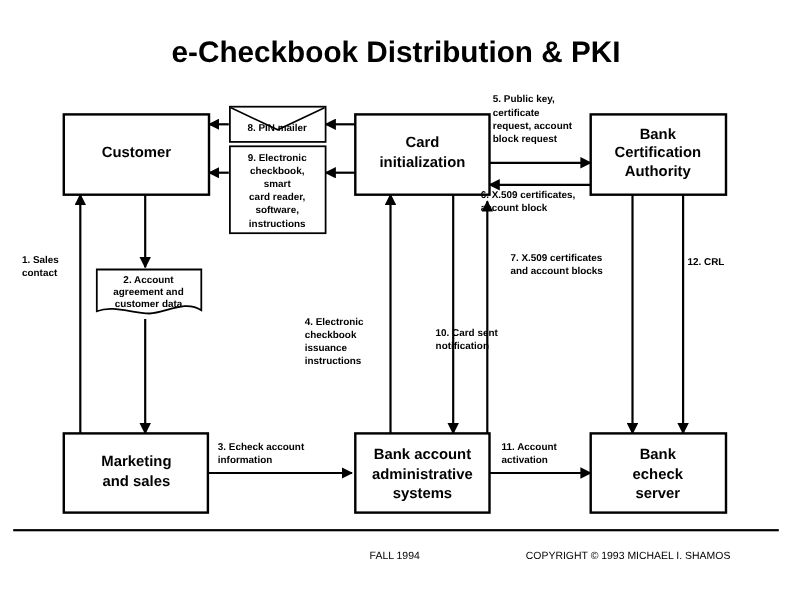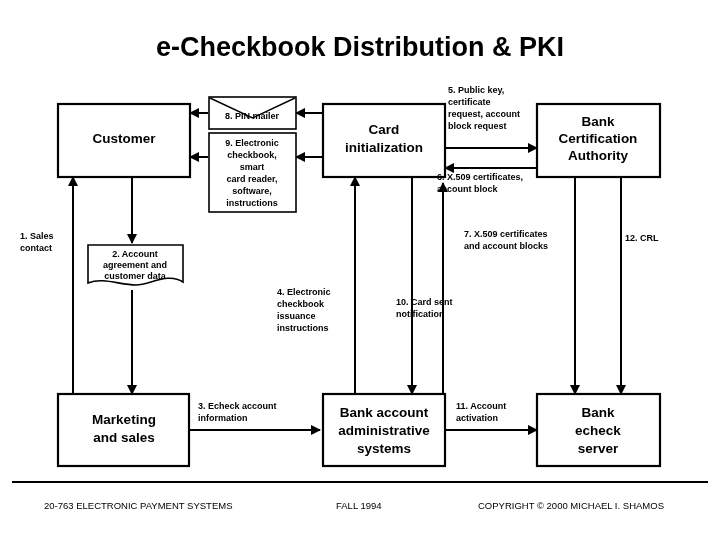--- a/index.html
+++ b/index.html
@@ -248,17 +248,16 @@
       <text class="edge-label" x="456" y="409">11. Account</text>
       <text class="edge-label" x="456" y="421">activation</text>
     </g>
 
     <text class="edge-label" x="625" y="241">12. CRL</text>
 
   </svg>
 
   <div class="sep-rule"></div>
 
-  <div class="footer" id="footer-left">20-763 ELECTRONIC PAYMENT SYSTEMS</div>
   <div class="footer" id="footer-mid">FALL 1994</div>
-  <div class="footer" id="footer-right">COPYRIGHT © 2000 MICHAEL I. SHAMOS</div>
+  <div class="footer" id="footer-right">COPYRIGHT © 1993 MICHAEL I. SHAMOS</div>
 
 </div>
 
 </body></html>

